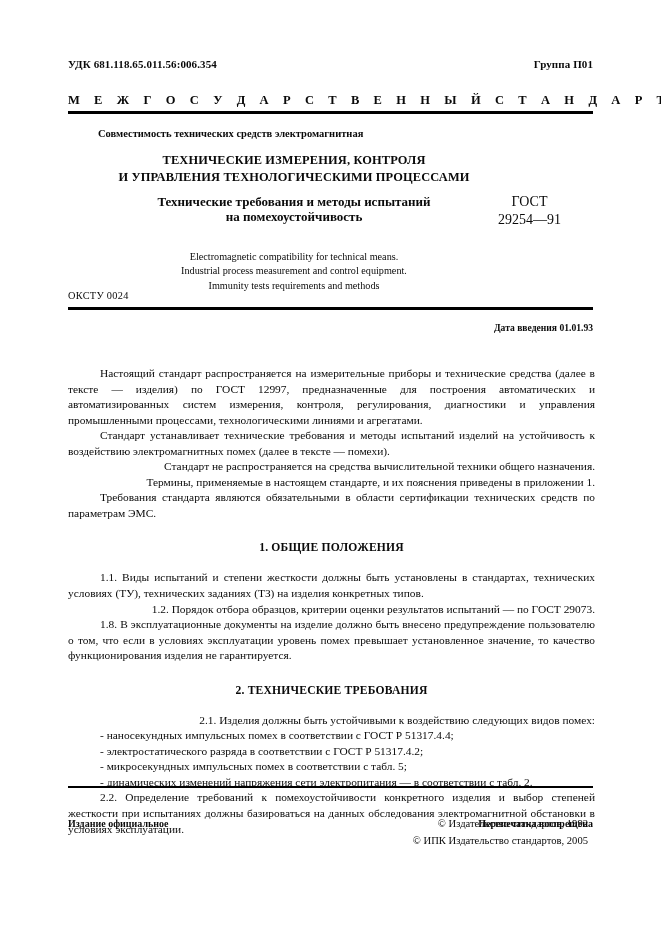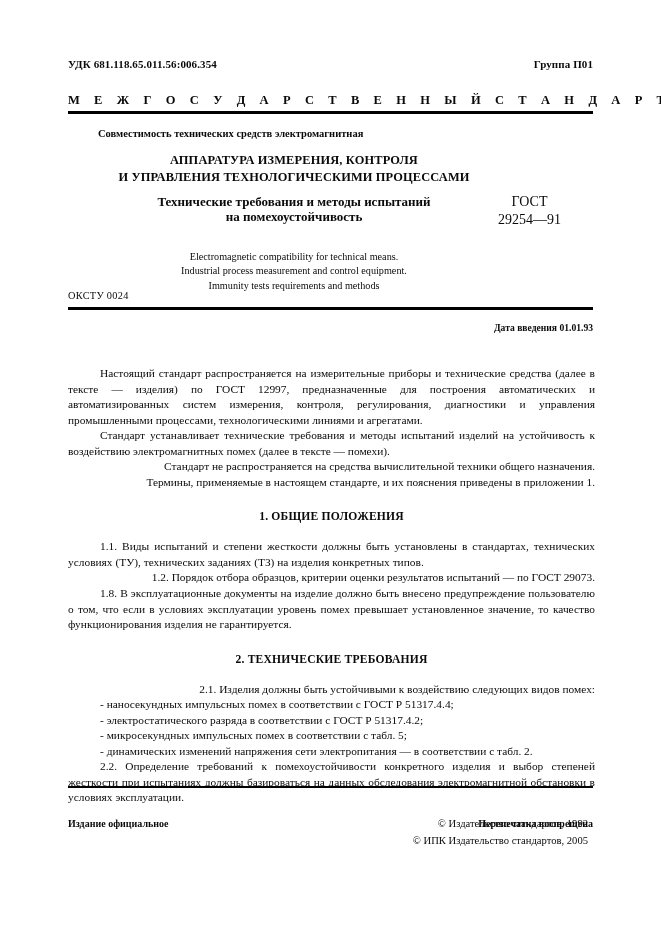--- a/index.html
+++ b/index.html
@@ -209,21 +209,21 @@
     <span class="group">Группа  П01</span>
   </div>
 
   <div class="mgs-title">М Е Ж Г О С У Д А Р С Т В Е Н Н Ы Й    С Т А Н Д А Р Т</div>
 
   <div class="rule-thick" id="rule-top"></div>
 
   <div class="subject-line">Совместимость технических средств электромагнитная</div>
 
   <div class="main-title">
-    <div>АППАРАТУРА ИЗМЕРЕНИЯ, КОНТРОЛЯ</div>
+    <div>ТЕХНИЧЕСКИЕ ИЗМЕРЕНИЯ, КОНТРОЛЯ</div>
     <div>И УПРАВЛЕНИЯ ТЕХНОЛОГИЧЕСКИМИ ПРОЦЕССАМИ</div>
   </div>
 
   <div class="sub-title">
     <div>Технические требования и методы испытаний</div>
     <div>на помехоустойчивость</div>
   </div>
 
   <div class="gost-block">
     <div>ГОСТ</div>
@@ -241,20 +241,21 @@
   <div class="rule-thick" id="rule-mid"></div>
 
   <div class="date-line">Дата введения 01.01.93</div>
 
   <div class="body-area">
 
     <p class="para indent">Настоящий стандарт распространяется на измерительные приборы и технические средства (далее в тексте — изделия) по ГОСТ 12997, предназначенные для построения автоматических и автоматизированных систем измерения, контроля, регулирования, диагностики и управления промышленными процессами, технологическими линиями и агрегатами.</p>
     <p class="para indent">Стандарт устанавливает технические требования и методы испытаний изделий на устойчивость к воздействию электромагнитных помех (далее в тексте — помехи).</p>
     <p class="para indent flat">Стандарт не распространяется на средства вычислительной техники общего назначения.</p>
     <p class="para indent flat">Термины, применяемые в настоящем стандарте, и их пояснения приведены в приложении 1.</p>
+    <p class="para indent">Требования стандарта являются обязательными в области сертификации технических средств по параметрам ЭМС.</p>
 
     <div class="gap-xl"></div>
     <p class="sec-head">1.  ОБЩИЕ ПОЛОЖЕНИЯ</p>
     <div class="gap-l"></div>
 
     <p class="para indent">1.1.  Виды испытаний и степени жесткости должны быть установлены в стандартах, технических условиях (ТУ), технических заданиях (ТЗ) на изделия конкретных типов.</p>
     <p class="para indent flat">1.2.  Порядок отбора образцов, критерии оценки результатов испытаний — по ГОСТ 29073.</p>
     <p class="para indent">1.8.  В эксплуатационные документы на изделие должно быть внесено предупреждение пользователю о том, что если в условиях эксплуатации уровень помех превышает установленное значение, то качество функционирования изделия не гарантируется.</p>
 
     <div class="gap-xl"></div>

